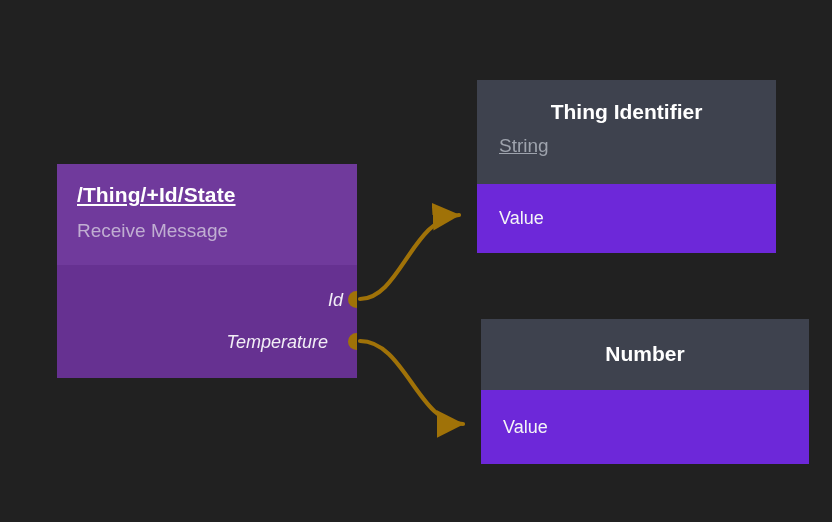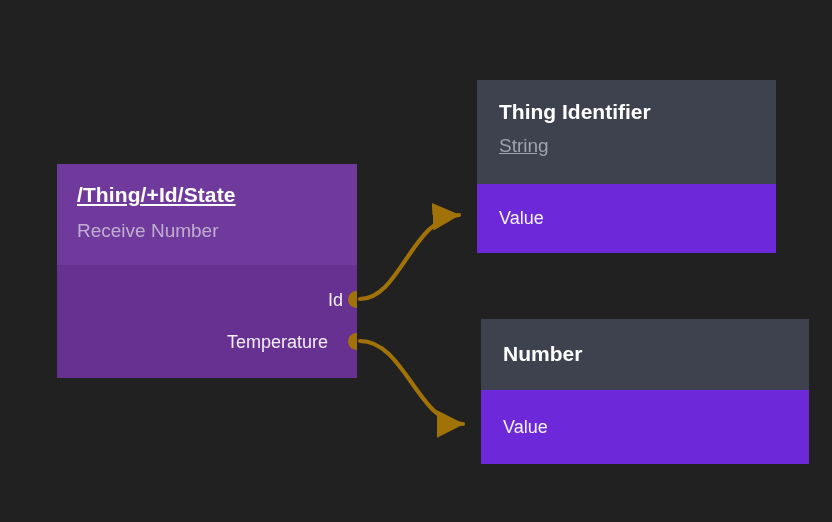--- a/index.html
+++ b/index.html
@@ -75,20 +75,21 @@
     right: 0;
     display: flex;
     align-items: center;
     justify-content: flex-end;
   }
   .port-label {
     color: #f2eef6;
     font-size: 18px;
     line-height: 20px;
     padding-right: 14px;
+    font-style: italic;
   }
   .port-dot {
     position: absolute;
     width: 17px;
     height: 17px;
     border-radius: 50%;
     background: #a07208;
   }
 
   
@@ -101,20 +102,21 @@
   }
   .node-target .node-body {
     background: #6d28d9;
     box-sizing: border-box;
   }
   .node-target .node-title {
     color: #ffffff;
     font-size: 21px;
     font-weight: bold;
     line-height: 26px;
+    text-align: center;
   }
   .node-target .node-subtitle {
     color: #9ea3ad;
     font-size: 19px;
     line-height: 26px;
     margin-top: 8px;
     text-decoration: underline;
   }
   .node-target .field-label {
     color: #f4f5f7;
@@ -165,21 +167,21 @@
     </defs>
 
     <path d="M 360,299 C 400,299 412,218 459,215" fill="none" stroke="#a07208" stroke-width="4.2" stroke-linecap="round" marker-end="url(#arrowhead)"></path>
 
     <path d="M 360,341 C 405,341 418,424 463,424" fill="none" stroke="#a07208" stroke-width="4.2" stroke-linecap="round" marker-end="url(#arrowhead)"></path>
   </svg>
 
   <div class="node node-source" id="node-source">
     <div class="node-header">
       <div class="node-title">/Thing/+Id/State</div>
-      <div class="node-subtitle">Receive Number</div>
+      <div class="node-subtitle">Receive Message</div>
     </div>
     <div class="node-body">
 
       <div class="port-row" style="top:25px; right:0px;">
         <span class="port-label">Id</span>
       </div>
       <span class="port-dot" style="left:291px; top:26px;"></span>
 
       <div class="port-row" style="top:67px; right:15px;">
         <span class="port-label">Temperature</span>

